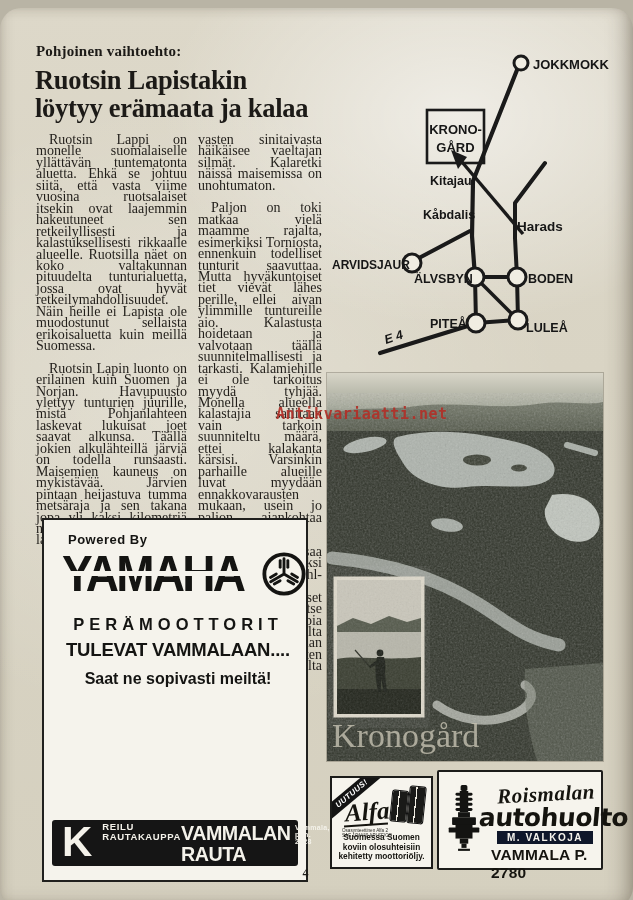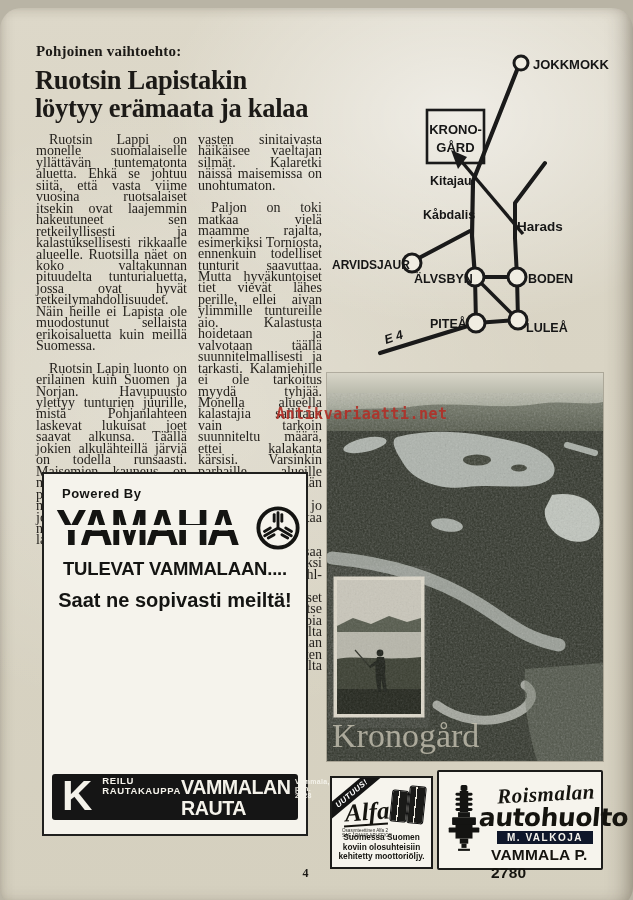--- a/index.html
+++ b/index.html
@@ -31,32 +31,32 @@
     font-family:"DejaVu Sans Mono",monospace;font-weight:bold;font-size:15px;
     letter-spacing:.5px;color:#b13028;opacity:.92;padding-left:40px;}
 
   .map{position:absolute;left:330px;top:30px;width:295px;height:330px;}
   .map text{font-family:"Liberation Sans",sans-serif;font-weight:bold;fill:#161616;}
 
   .photo{position:absolute;left:327px;top:365px;width:276px;height:388px;
     box-shadow:0 0 0 1px rgba(40,35,25,.25);}
 
   
-  .yamaha-ad{position:absolute;left:42px;top:464px;width:266px;height:364px;
+  .yamaha-ad{position:absolute;left:42px;top:510px;width:266px;height:364px;
     background:#f5f3ec;border:2px solid #20201e;box-sizing:border-box;
-    font-family:"Liberation Sans",sans-serif;color:#141412;}
+    font-family:"Liberation Sans",sans-serif;color:#141412;padding-left:6px;}
   .powered{margin:12px 0 0 18px;font-size:13px;font-weight:bold;letter-spacing:.5px;}
   .yamaha-row{display:flex;align-items:center;margin:2px 0 0 12px;}
   .yamaha-word{position:relative;font-size:50px;font-weight:900;letter-spacing:-3px;
     transform:scaleX(.92);transform-origin:left center;line-height:1;}
   .yamaha-word::after{content:"";position:absolute;left:2px;right:2px;top:44%;height:5px;background:#f5f3ec;}
   .fork-mark{margin-left:2px;flex:0 0 auto;}
   .head1{margin:16px 0 0;text-align:center;font-size:16.5px;font-weight:bold;letter-spacing:5px;}
   .head2{margin:5px 0 0;text-align:center;font-size:18.5px;font-weight:bold;letter-spacing:-.2px;}
-  .head3{margin:9px 0 0;text-align:center;font-size:20px;font-weight:bold;}
+  .head3{margin:9px 0 0;text-align:center;font-size:16px;font-weight:bold;}
   .ps{margin:64px 14px 0 20px;font-size:12.5px;font-weight:bold;line-height:15.5px;
     padding-left:24px;text-indent:-24px;}
   .dealer-bar{position:absolute;left:8px;right:8px;bottom:14px;height:46px;background:#151515;
     border-radius:3px;display:flex;align-items:center;color:#f4f2ea;padding:0 8px;box-sizing:border-box;}
   .k-badge{font-size:42px;font-weight:900;line-height:1;margin:0 10px 2px 2px;}
   .dealer-lines{display:flex;flex-direction:row;line-height:1;}
   .dealer-l1{font-size:9.5px;font-weight:bold;letter-spacing:.6px;}
   .dealer-l2{font-size:20.5px;font-weight:900;letter-spacing:-.5px;margin-top:1px;transform:scaleX(.96);transform-origin:left;}
   .dealer-l3{font-size:7px;font-weight:bold;margin-top:2px;letter-spacing:.3px;}
 
@@ -222,20 +222,21 @@
               <line x1="28" y1="10" x2="28" y2="17"></line>
             </g>
           <g transform="rotate(240 24 24)">
               <line x1="24" y1="23" x2="24" y2="8"></line>
               <line x1="20" y1="10" x2="20" y2="17"></line>
               <line x1="28" y1="10" x2="28" y2="17"></line>
             </g>
         </g>
       </svg>
     </div>
+    <div class="head1">PERÄMOOTTORIT</div>
     <div class="head2">TULEVAT VAMMALAAN....</div>
     <div class="head3">Saat ne sopivasti meiltä!</div>
     <div class="dealer-bar">
       <div class="k-badge">K</div>
       <div class="dealer-lines">
         <div class="dealer-l1">REILU RAUTAKAUPPA</div>
         <div class="dealer-l2">VAMMALAN RAUTA</div>
         <div class="dealer-l3">Vammala, puh. 2628</div>
       </div>
     </div>

